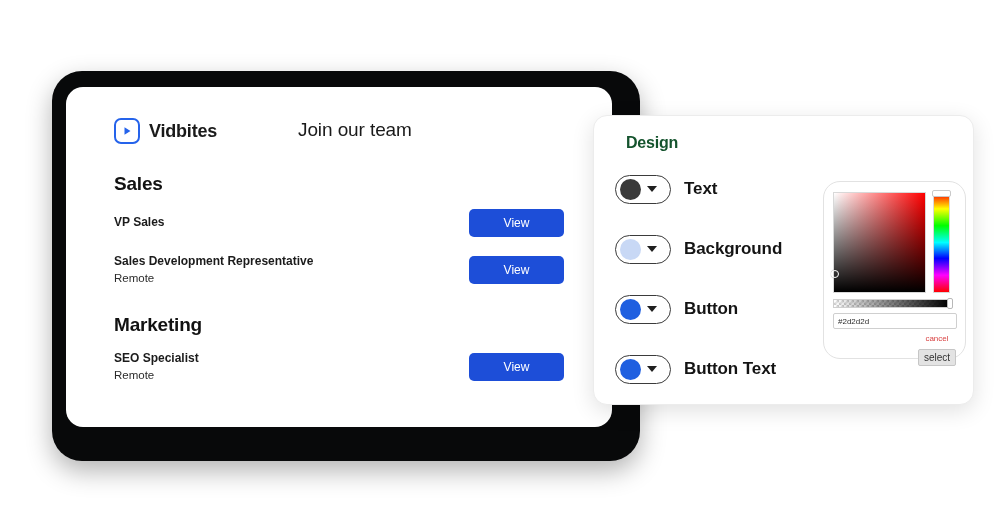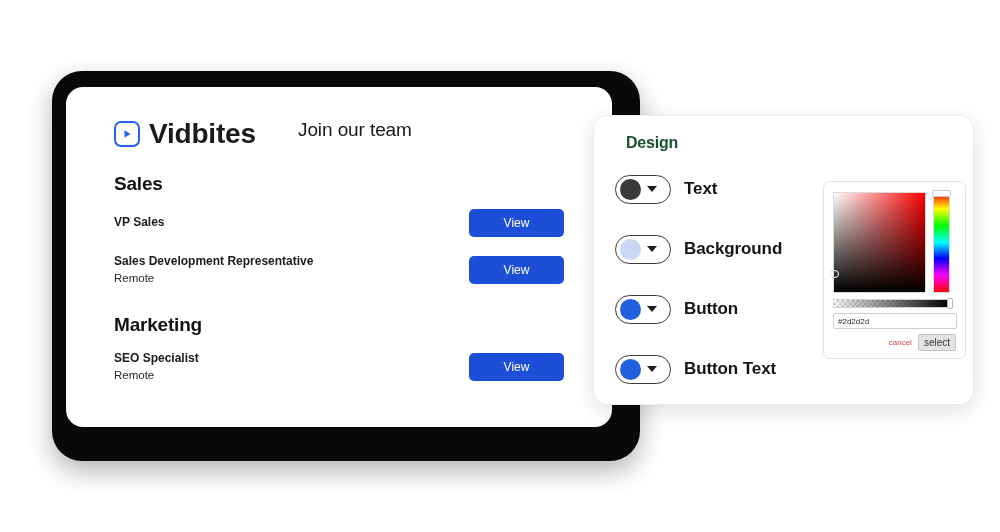--- a/index.html
+++ b/index.html
@@ -60,21 +60,21 @@
     width: 26px; height: 26px;
     border: 2px solid #2563eb;
     border-radius: 7px;
     display: flex;
     align-items: center;
     justify-content: center;
     box-sizing: border-box;
   }
   .brand-logo svg { display:block; }
   .brand-name {
-    font-size: 28px;
+    font-size: 18px;
     font-weight: 600;
     color: #1a1a1a;
     letter-spacing: -0.2px;
   }
   .header-title {
     position: absolute;
     left: 232px;
     top: 32px;
     font-size: 19px;
     color: #1a1a1a;
@@ -208,21 +208,21 @@
 
   
   .color-picker {
     position: absolute;
     left: 229px;
     top: 65px;
     width: 143px;
     height: 178px;
     background: #ffffff;
     border: 1px solid #e2e2e2;
-    border-radius: 7px;
+    border-radius: 17px;
     box-sizing: border-box;
   }
   .cp-top {
     position: absolute;
     left: 9px;
     top: 10px;
     display: flex;
     gap: 7px;
   }
   .cp-sv {
@@ -309,20 +309,21 @@
     background: #fff;
     outline: none;
   }
   .cp-actions {
     position: absolute;
     right: 9px;
     top: 152px;
     display: flex;
     align-items: center;
     gap: 6px;
+    flex-direction: column;
   }
   .cp-cancel {
     font-size: 8px;
     color: #d94242;
     background: none;
     border: none;
     padding: 0;
     cursor: pointer;
     font-family: "Liberation Sans", sans-serif;
   }

